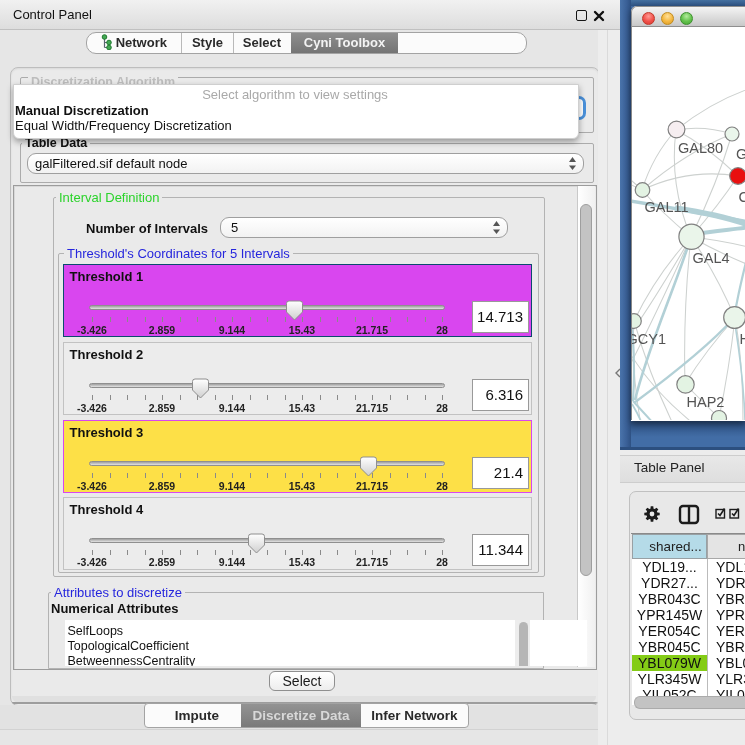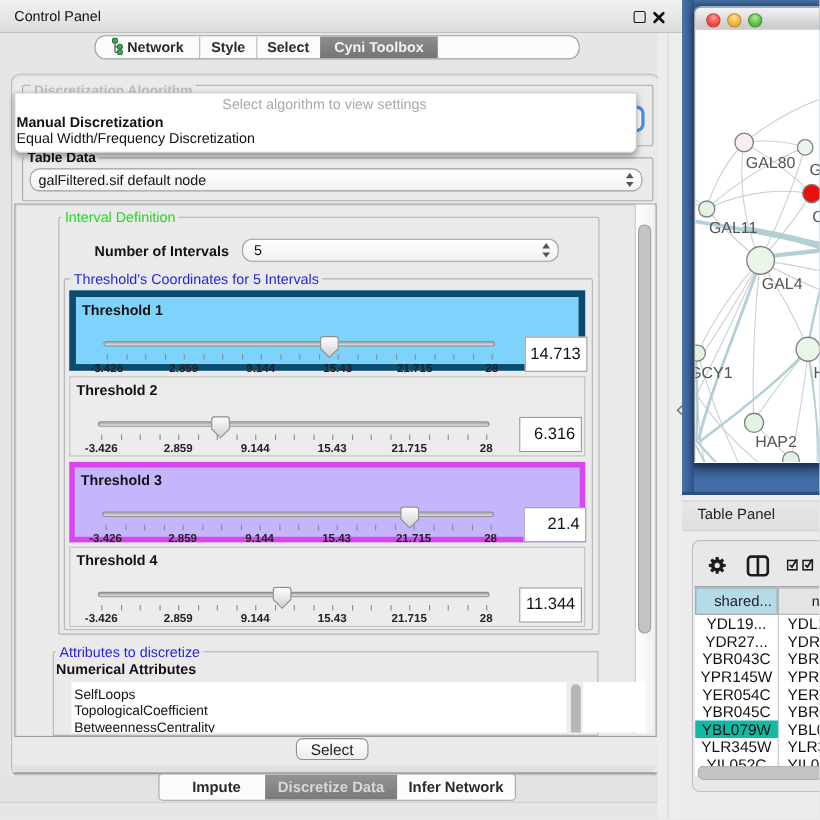--- a/index.html
+++ b/index.html
@@ -72,21 +72,21 @@
      border:1px solid #9f9f9f;border-radius:9px;box-sizing:border-box;font-size:13px;color:#111;line-height:19px;padding-left:10px;">5
   <svg class="abs" style="right:6px;top:3px;" width="9" height="14" viewBox="0 0 9 14">
     <path d="M4.5 0 L8 5 L1 5 Z" fill="#555"></path>
       <path d="M4.5 13 L1 8.5 L8 8.5 Z" fill="#555"></path>
   </svg>
 </div>
 
 <div class="abs" style="left:58px;top:253px;width:479px;height:318px;border:1px solid #b3b3b3;border-radius:2px;"></div>
 <div class="grouplabel" style="left:64px;top:247px;font-size:13px;color:#2626dd;">Threshold's Coordinates for 5 Intervals</div>
 
-<div class="abs" style="left:62.5px;top:264px;width:469px;height:73px;background:#7dd3fc;border:6px solid #0c4a6e;box-sizing:border-box;">
+<div class="abs" style="left:62.5px;top:264px;width:469px;height:73px;background:#d946ef;border:1px solid #0c4a6e;box-sizing:border-box;">
   <div class="abs" style="left:6px;top:4px;font-size:13px;font-weight:bold;color:#111;">Threshold 1</div>
   <div class="abs" style="left:25.5px;top:40px;width:356px;height:5px;border-radius:3px;background:linear-gradient(#9f9f9f,#e3e3e3);border:1px solid #8f8f8f;box-sizing:border-box;"></div>
   <div class="abs" style="left:28.50px;top:52px;width:1px;height:5px;background:#8a8a8a;"></div>
     <div class="abs" style="left:46.00px;top:52px;width:1px;height:5px;background:#8a8a8a;"></div>
     <div class="abs" style="left:63.50px;top:52px;width:1px;height:5px;background:#8a8a8a;"></div>
     <div class="abs" style="left:81.00px;top:52px;width:1px;height:5px;background:#8a8a8a;"></div>
     <div class="abs" style="left:98.50px;top:52px;width:1px;height:5px;background:#8a8a8a;"></div>
     <div class="abs" style="left:116.00px;top:52px;width:1px;height:5px;background:#8a8a8a;"></div>
     <div class="abs" style="left:133.50px;top:52px;width:1px;height:5px;background:#8a8a8a;"></div>
     <div class="abs" style="left:151.00px;top:52px;width:1px;height:5px;background:#8a8a8a;"></div>
@@ -154,21 +154,21 @@
     <path d="M4 1 L15 1 Q17.5 1 17.5 3.5 L17.5 12 L9.5 20 L1.5 12 L1.5 3.5 Q1.5 1 4 1 Z" fill="url(#g341)" stroke="#8e8e8e" stroke-width="1"></path>
     <defs>
         <linearGradient id="g341" x1="0" y1="0" x2="0" y2="1">
       <stop offset="0" stop-color="#ffffff"></stop>
           <stop offset="1" stop-color="#cfcfcf"></stop>
         </linearGradient>
       </defs>
   </svg>
   <div class="abs" style="left:408.5px;top:36px;width:57px;height:32px;background:#fff;border:1px solid #999;box-sizing:border-box;font-size:15px;color:#111;text-align:right;line-height:30px;padding-right:5px;">6.316</div>
 </div>
-<div class="abs" style="left:62.5px;top:420px;width:469px;height:73px;background:#c4b5fd;border:5px solid #d946ef;box-sizing:border-box;">
+<div class="abs" style="left:62.5px;top:420px;width:469px;height:73px;background:#fde047;border:1px solid #d946ef;box-sizing:border-box;">
   <div class="abs" style="left:6px;top:4px;font-size:13px;font-weight:bold;color:#111;">Threshold 3</div>
   <div class="abs" style="left:25.5px;top:40px;width:356px;height:5px;border-radius:3px;background:linear-gradient(#9f9f9f,#e3e3e3);border:1px solid #8f8f8f;box-sizing:border-box;"></div>
   <div class="abs" style="left:28.50px;top:52px;width:1px;height:5px;background:#8a8a8a;"></div>
     <div class="abs" style="left:46.00px;top:52px;width:1px;height:5px;background:#8a8a8a;"></div>
     <div class="abs" style="left:63.50px;top:52px;width:1px;height:5px;background:#8a8a8a;"></div>
     <div class="abs" style="left:81.00px;top:52px;width:1px;height:5px;background:#8a8a8a;"></div>
     <div class="abs" style="left:98.50px;top:52px;width:1px;height:5px;background:#8a8a8a;"></div>
     <div class="abs" style="left:116.00px;top:52px;width:1px;height:5px;background:#8a8a8a;"></div>
     <div class="abs" style="left:133.50px;top:52px;width:1px;height:5px;background:#8a8a8a;"></div>
     <div class="abs" style="left:151.00px;top:52px;width:1px;height:5px;background:#8a8a8a;"></div>
@@ -394,21 +394,21 @@
   <div class="abs" style="left:1px;top:41px;width:75px;height:16px;background:#fff;border-right:1px solid #bbb;text-align:center;font-size:14px;color:#111;line-height:16px;">YDR27...</div>
   <div class="abs" style="left:77px;top:41px;width:79px;height:16px;background:#fff;font-size:14px;color:#111;padding-left:8px;line-height:16px;">YDR2</div>
   <div class="abs" style="left:1px;top:57px;width:75px;height:16px;background:#fff;border-right:1px solid #bbb;text-align:center;font-size:14px;color:#111;line-height:16px;">YBR043C</div>
   <div class="abs" style="left:77px;top:57px;width:79px;height:16px;background:#fff;font-size:14px;color:#111;padding-left:8px;line-height:16px;">YBR0</div>
   <div class="abs" style="left:1px;top:73px;width:75px;height:16px;background:#fff;border-right:1px solid #bbb;text-align:center;font-size:14px;color:#111;line-height:16px;">YPR145W</div>
   <div class="abs" style="left:77px;top:73px;width:79px;height:16px;background:#fff;font-size:14px;color:#111;padding-left:8px;line-height:16px;">YPR1</div>
   <div class="abs" style="left:1px;top:89px;width:75px;height:16px;background:#fff;border-right:1px solid #bbb;text-align:center;font-size:14px;color:#111;line-height:16px;">YER054C</div>
   <div class="abs" style="left:77px;top:89px;width:79px;height:16px;background:#fff;font-size:14px;color:#111;padding-left:8px;line-height:16px;">YER0</div>
   <div class="abs" style="left:1px;top:105px;width:75px;height:16px;background:#fff;border-right:1px solid #bbb;text-align:center;font-size:14px;color:#111;line-height:16px;">YBR045C</div>
   <div class="abs" style="left:77px;top:105px;width:79px;height:16px;background:#fff;font-size:14px;color:#111;padding-left:8px;line-height:16px;">YBR0</div>
-  <div class="abs" style="left:1px;top:121px;width:75px;height:16px;background:#14b8a6;border-right:1px solid #bbb;text-align:center;font-size:14px;color:#111;line-height:16px;">YBL079W</div>
+  <div class="abs" style="left:1px;top:121px;width:75px;height:16px;background:#84cc16;border-right:1px solid #bbb;text-align:center;font-size:14px;color:#111;line-height:16px;">YBL079W</div>
   <div class="abs" style="left:77px;top:121px;width:79px;height:16px;background:#fff;font-size:14px;color:#111;padding-left:8px;line-height:16px;">YBL0</div>
   <div class="abs" style="left:1px;top:137px;width:75px;height:16px;background:#fff;border-right:1px solid #bbb;text-align:center;font-size:14px;color:#111;line-height:16px;">YLR345W</div>
   <div class="abs" style="left:77px;top:137px;width:79px;height:16px;background:#fff;font-size:14px;color:#111;padding-left:8px;line-height:16px;">YLR3</div>
   <div class="abs" style="left:1px;top:153px;width:75px;height:16px;background:#fff;border-right:1px solid #bbb;text-align:center;font-size:14px;color:#111;line-height:16px;">YIL052C</div>
   <div class="abs" style="left:77px;top:153px;width:79px;height:16px;background:#fff;font-size:14px;color:#111;padding-left:8px;line-height:16px;">YIL0</div>
 </div>
 
 <div class="abs" style="left:633.5px;top:696px;width:112px;height:11px;background:#c3c3c3;border:1px solid #ababab;border-right:none;border-radius:6px 0 0 6px;"></div>
 
 <div class="abs" style="left:13px;top:84px;width:564px;height:53px;background:#fff;

